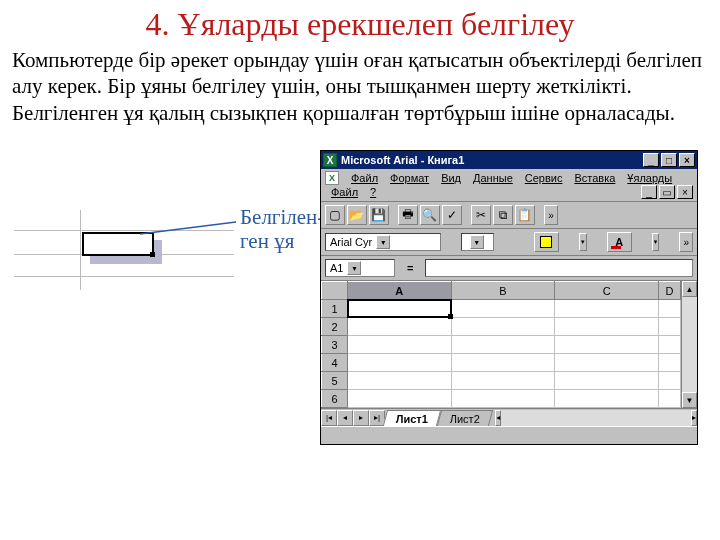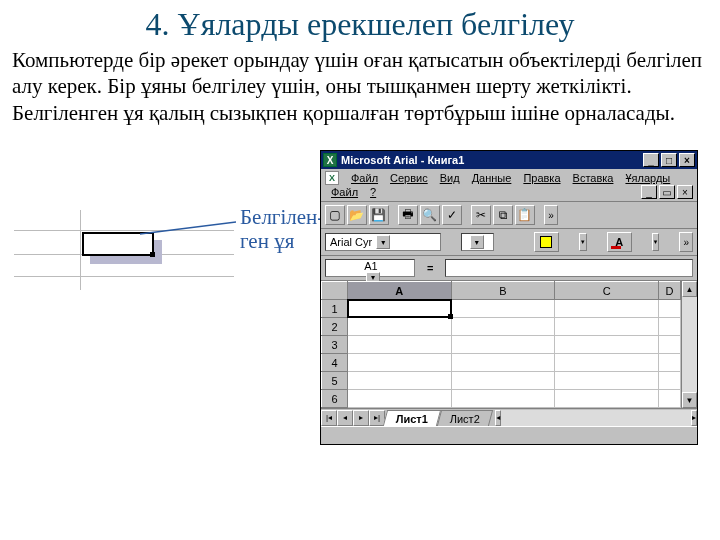--- a/index.html
+++ b/index.html
@@ -7,21 +7,21 @@
     margin: 0;
     width: 720px;
     height: 540px;
     background: #fff;
     font-family: "Times New Roman", serif;
     position: relative;
     overflow: hidden;
   }
   .title {
     text-align: center;
-    color: #0c4a6e;
+    color: #b91c1c;
     font-size: 32px;
     margin: 6px 0 4px 0;
     font-weight: normal;
   }
   .body-text {
     color: #000;
     font-size: 21px;
     line-height: 1.25;
     padding: 0 12px;
     margin: 0 0 6px 0;
@@ -176,21 +176,21 @@
   .fontcolorbtn{color:#000;}
   .fontcolorbtn::after{content:"";position:absolute;left:3px;right:10px;bottom:2px;height:3px;background:#c00;}
   .ddsmall{width:8px;height:18px;border:1px solid #808080;border-top-color:#fff;border-left-color:#fff;background:#c0c0c0;font-size:7px;display:flex;align-items:center;justify-content:center;}
 
   .fbar {
     background:#c0c0c0;
     padding:3px 4px;
     display:flex; align-items:center; gap:6px;
     border-bottom:1px solid #808080;
   }
-  .namebox { width:90px;flex-direction:column; }
+  .namebox { width:70px; }
   .eq { font-weight:bold; padding:0 6px;}
   .fx-area{flex:1;height:18px;background:#fff;border:1px solid #808080;border-top-color:#404040;border-left-color:#404040;}
 
   
   .gridwrap { display:flex; background:#fff;}
   .gridinner{flex:1;}
   table.grid { border-collapse:collapse; width:100%; table-layout:fixed;}
   table.grid th, table.grid td {
     border:1px solid #c0c0c0;
     height:18px;
@@ -262,24 +262,24 @@
     <div class="winbtns">
       <div class="winbtn">_</div>
       <div class="winbtn">□</div>
       <div class="winbtn">×</div>
     </div>
   </div>
 
   <div class="menubar">
     <div class="mlogo">X</div>
     <span class="mi"><u>Файл</u></span>
-    <span class="mi"><u>Сервис</u></span>
+    <span class="mi"><u>Формат</u></span>
     <span class="mi"><u>Вид</u></span>
     <span class="mi"><u>Данные</u></span>
-    <span class="mi"><u>Правка</u></span>
+    <span class="mi"><u>Сервис</u></span>
     <span class="mi"><u>Вставка</u></span>
     <span class="mi"><u>Ұяларды</u></span>
     <span class="mi"><u>Файл</u></span>
     <span class="mi"><u>?</u></span>
     <div class="doc-winbtns">
       <div class="winbtn">_</div>
       <div class="winbtn">▭</div>
       <div class="winbtn">×</div>
     </div>
   </div>

